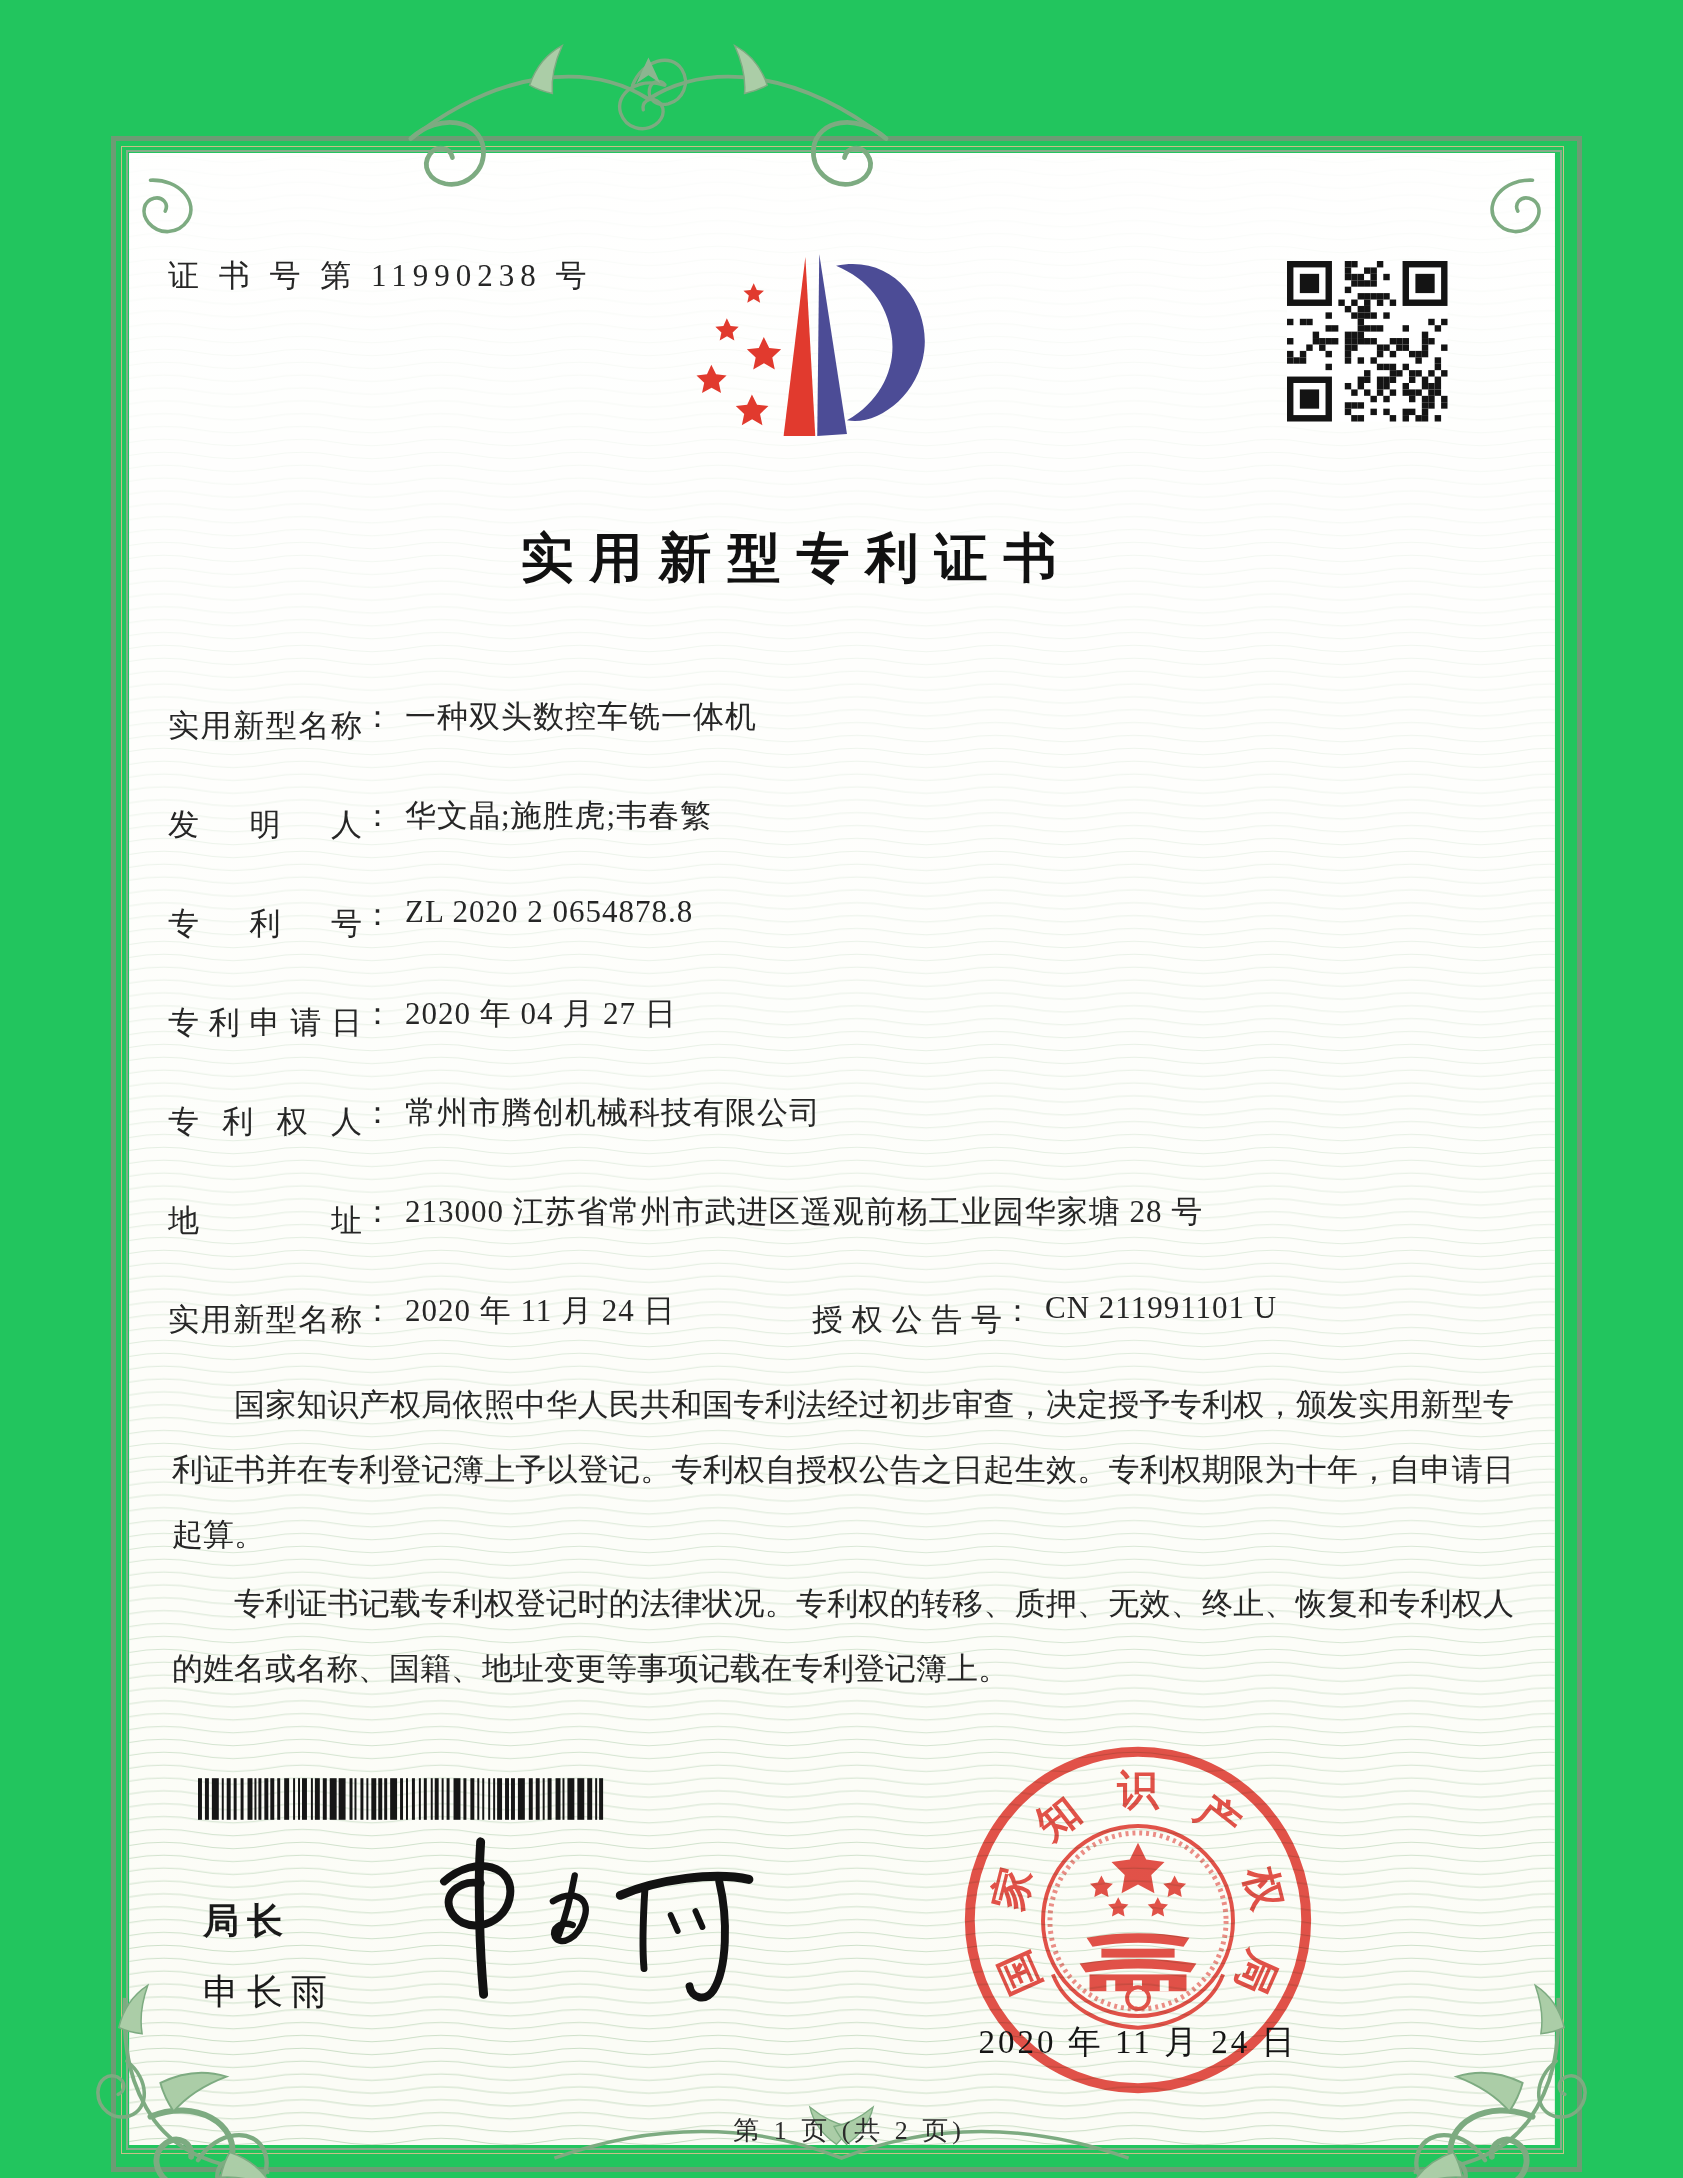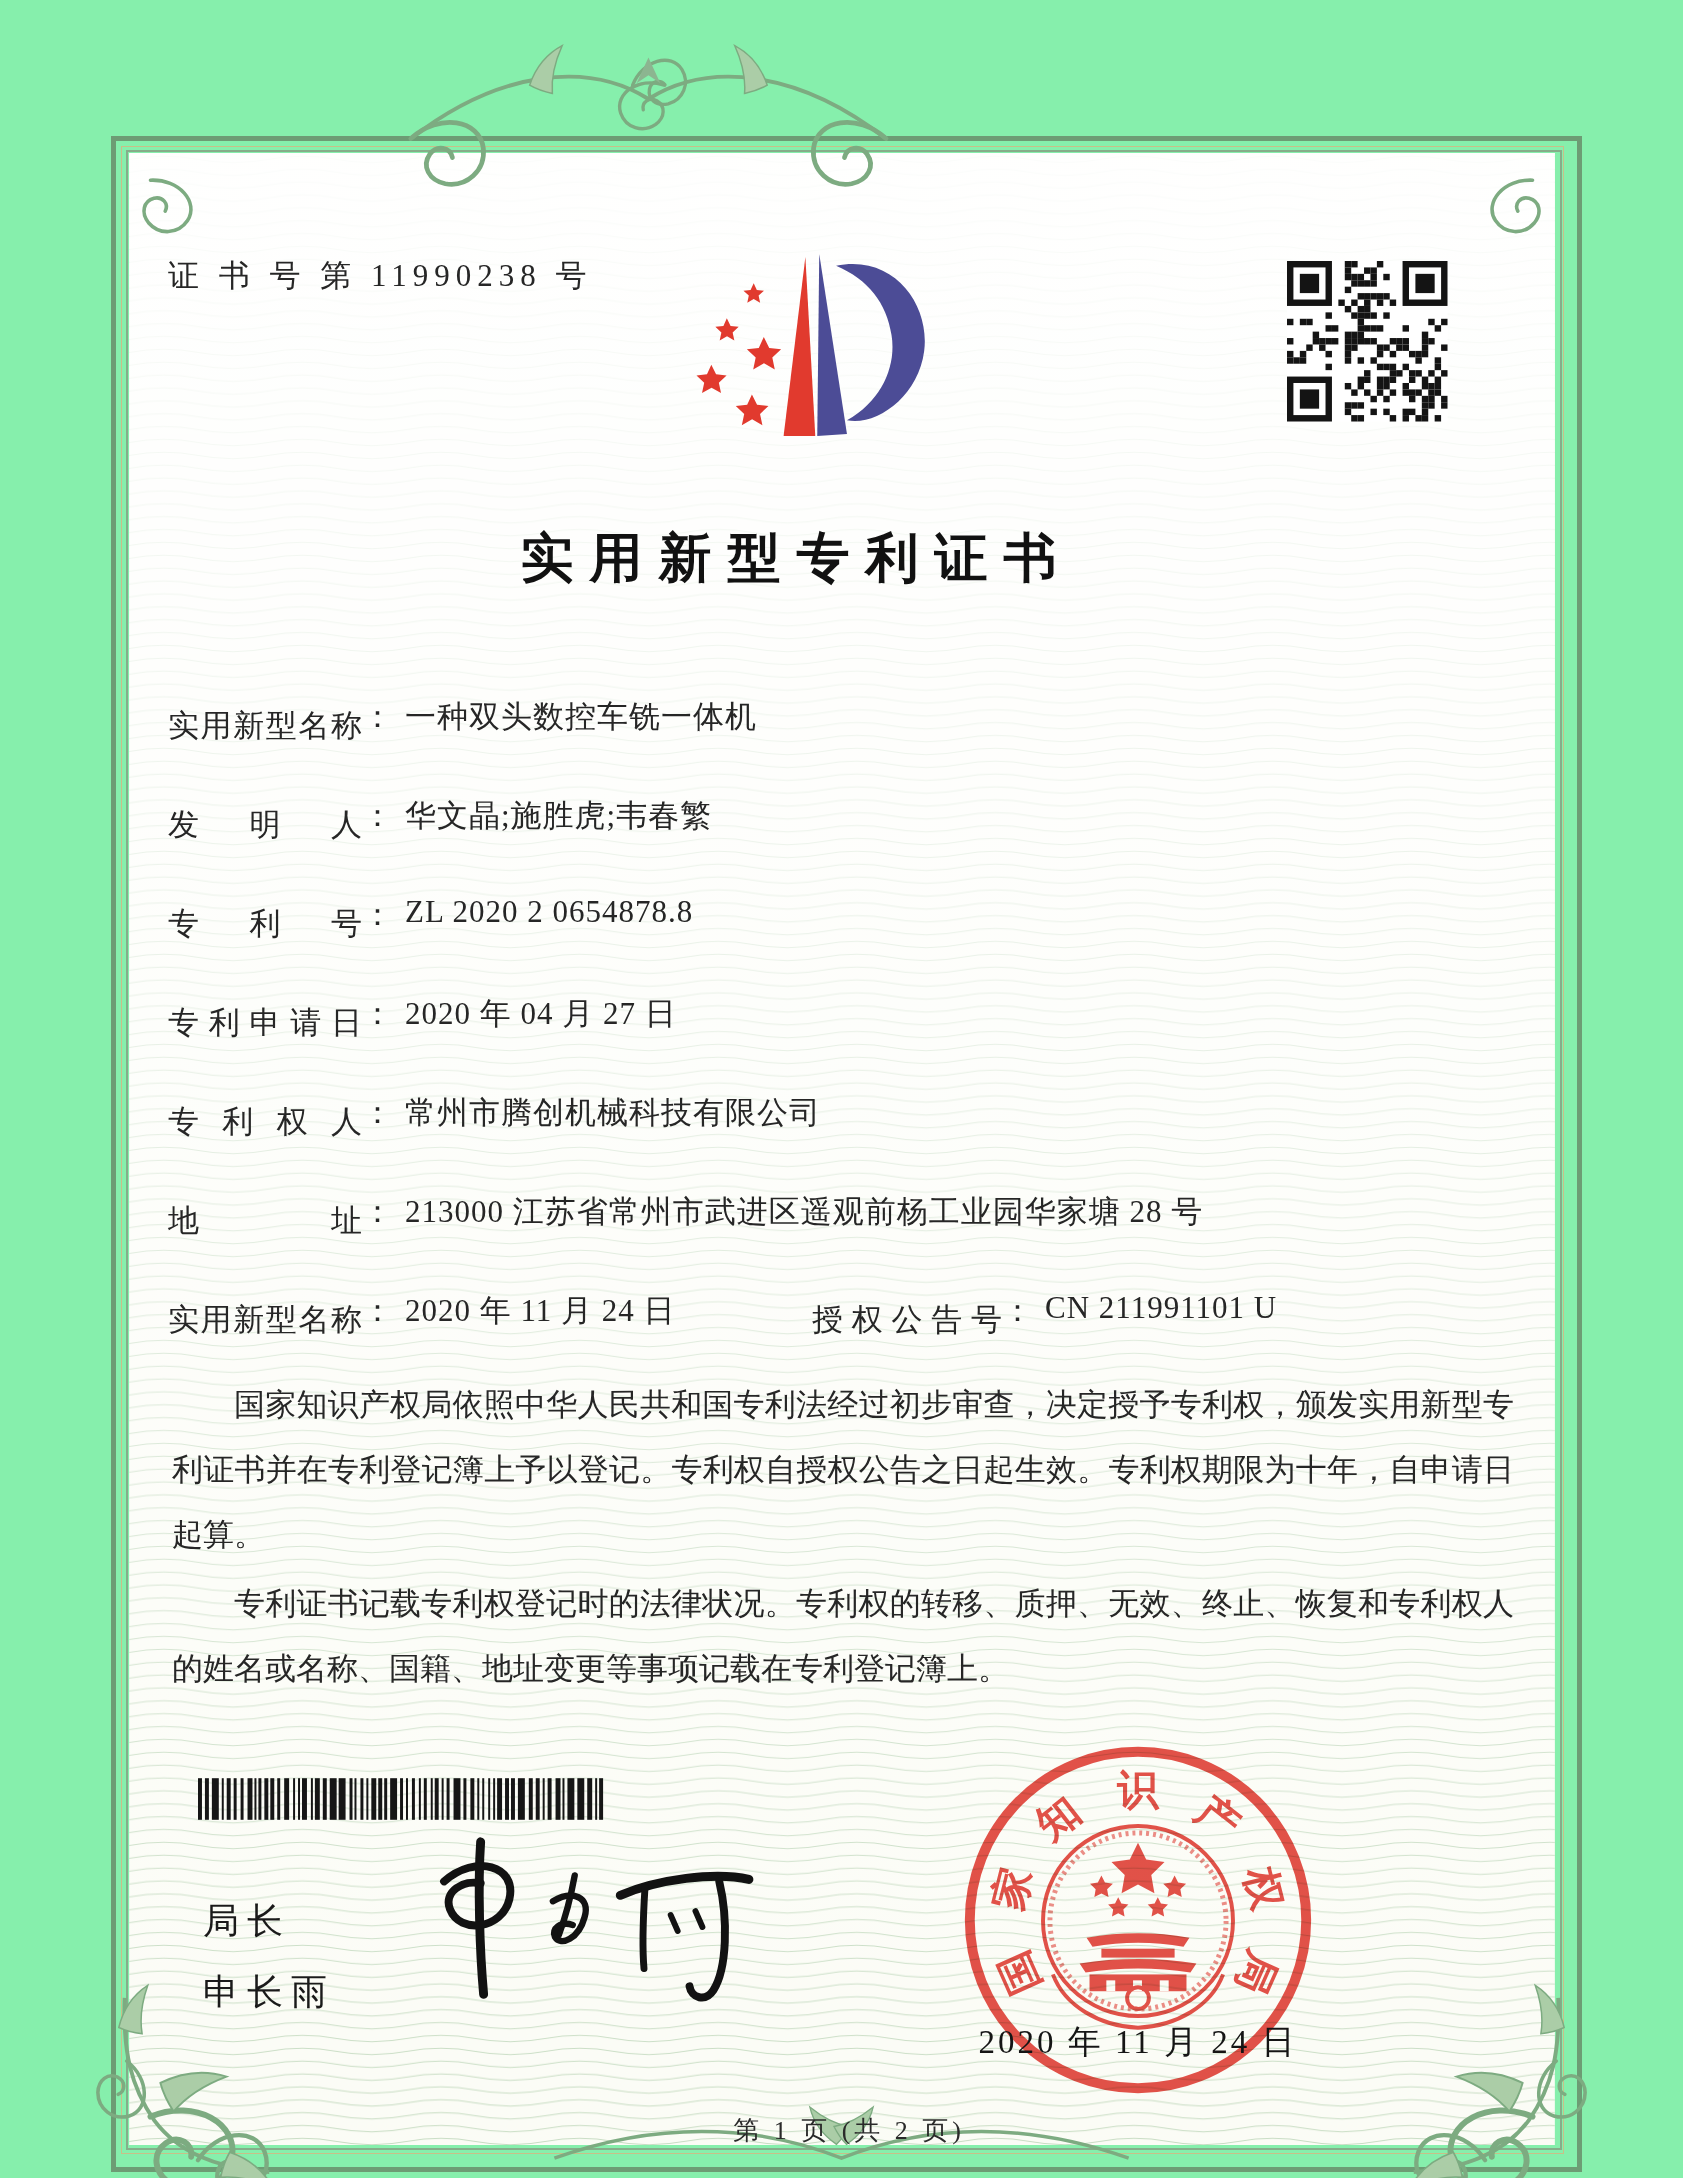--- a/index.html
+++ b/index.html
@@ -1,16 +1,16 @@
 <!DOCTYPE html>
 <html><head>
 <meta charset="utf-8">
 <style>
   html,body{margin:0;padding:0;background:#ffffff;}
-  .page{position:relative;width:1683px;height:2178px;background:#86efac;overflow:hidden;
+  .page{position:relative;width:1683px;height:2178px;background:#22c55e;overflow:hidden;
         font-family:"Liberation Serif","DejaVu Serif",serif;color:#1b1b1b;}
   .abs{position:absolute;}
   
   .frame-outer{left:111px;top:136px;width:1461px;height:2026px;border:5px solid #6d9c74;z-index:1;}
   .frame-gold{left:121px;top:146px;width:1441px;height:2006px;border:1px solid #c9bf88;z-index:1;}
   .frame-inner{left:126px;top:150px;width:1432px;height:1996px;border:2px solid #86ad8a;z-index:1;}
   .waves{left:129px;top:153px;z-index:0;}
   .orn{left:0;top:0;z-index:2;pointer-events:none;}
   
   .certno{left:168px;top:255px;font-size:31px;letter-spacing:6px;color:#262626;z-index:3;}
@@ -23,21 +23,21 @@
   .flabel{display:inline-block;width:194px;text-align:justify;text-align-last:justify;vertical-align:top;margin-top:9px;}
   .fcolon{display:inline-block;vertical-align:top;}
   .fvalue{margin-left:12px;letter-spacing:1px;}
   .fgroup2{position:absolute;left:644px;top:0;}
   
   .bodytext{left:168px;top:1368px;width:1350px;z-index:3;font-size:31px;line-height:65px;
             text-align:justify;color:#262626;}
   .bodytext p{margin:4px;text-indent:2em;}
   
   .barcode{left:198px;top:1778px;z-index:3;}
-  .sig-title{left:203px;top:1897px;font-size:36px;letter-spacing:8px;color:#1a1a1a;z-index:3;}
+  .sig-title{left:203px;top:1897px;font-size:36px;letter-spacing:8px;color:#1a1a1a;z-index:3;font-weight:bold;}
   .sig-name{left:203px;top:1968px;font-size:36px;letter-spacing:8px;color:#1a1a1a;z-index:3;}
   .signature{left:426px;top:1824px;z-index:3;}
   .seal{left:951px;top:1733px;z-index:3;mix-blend-mode:multiply;opacity:.93;}
   .seal-date{left:950px;top:2020px;width:376px;text-align:center;font-size:33px;letter-spacing:3px;
              color:#151515;z-index:4;}
   .footer{left:490px;top:2113px;width:475px;text-align:right;font-size:26px;letter-spacing:4px;
           color:#2a2a2a;z-index:3;}
 </style>
 </head>
 <body>

